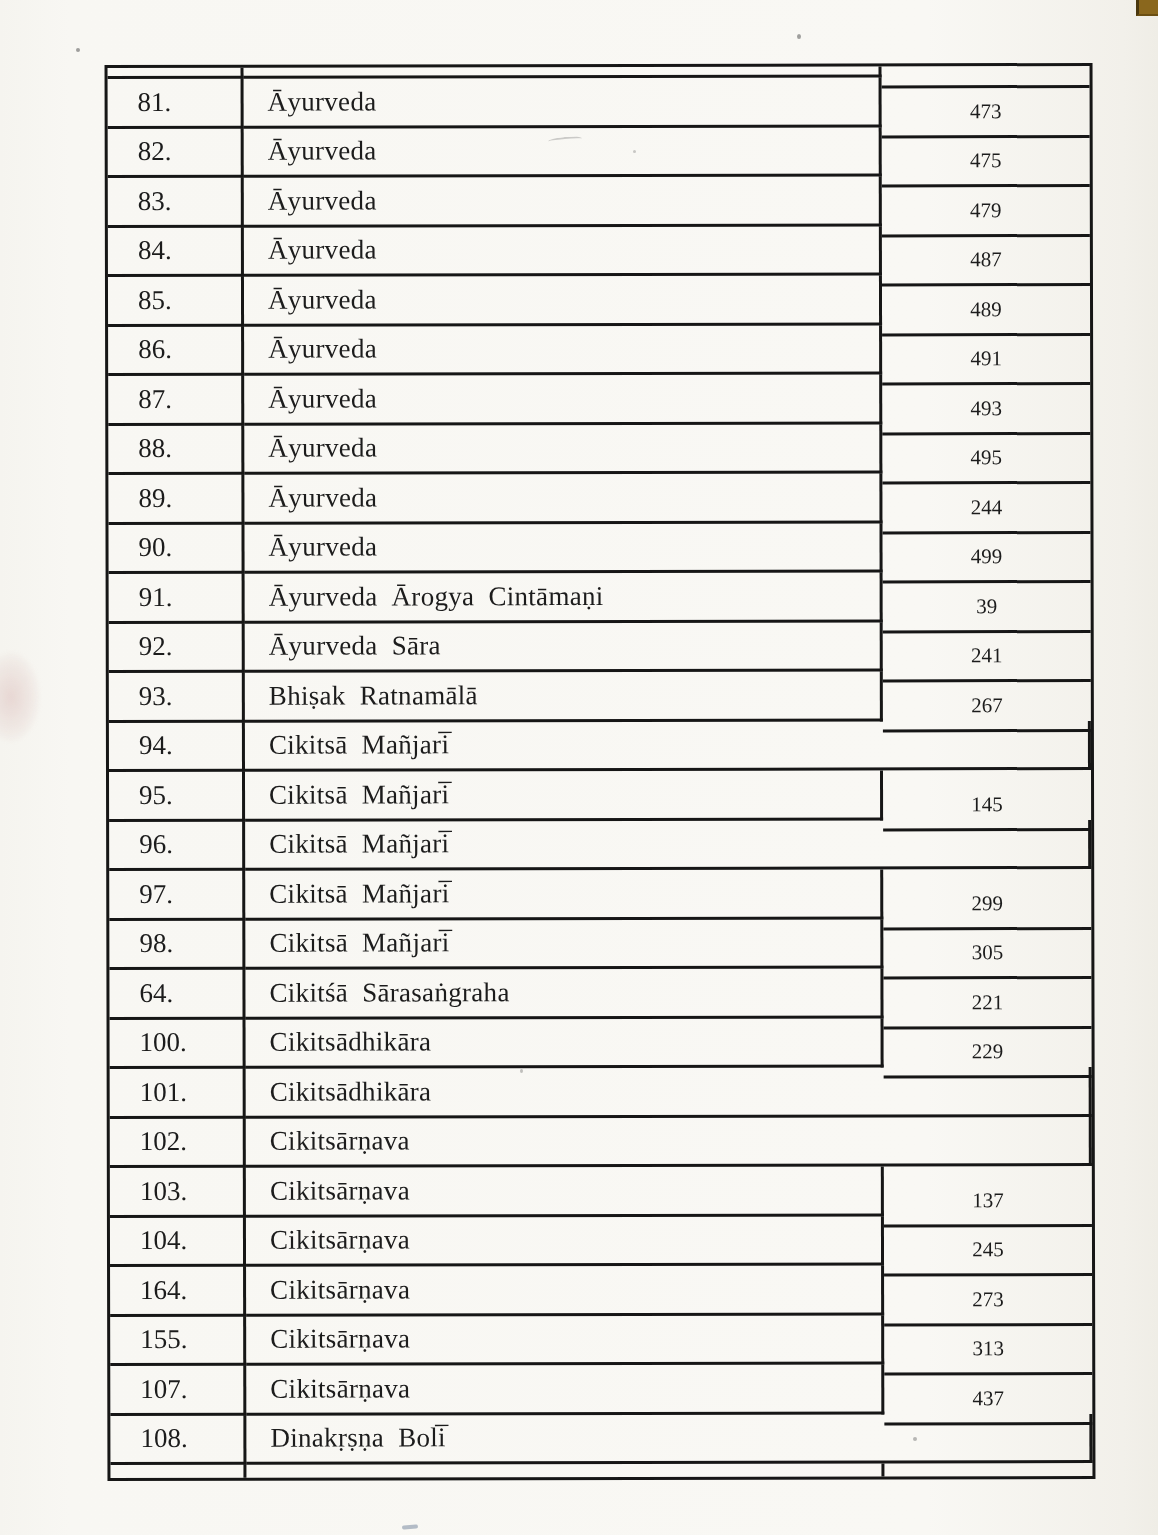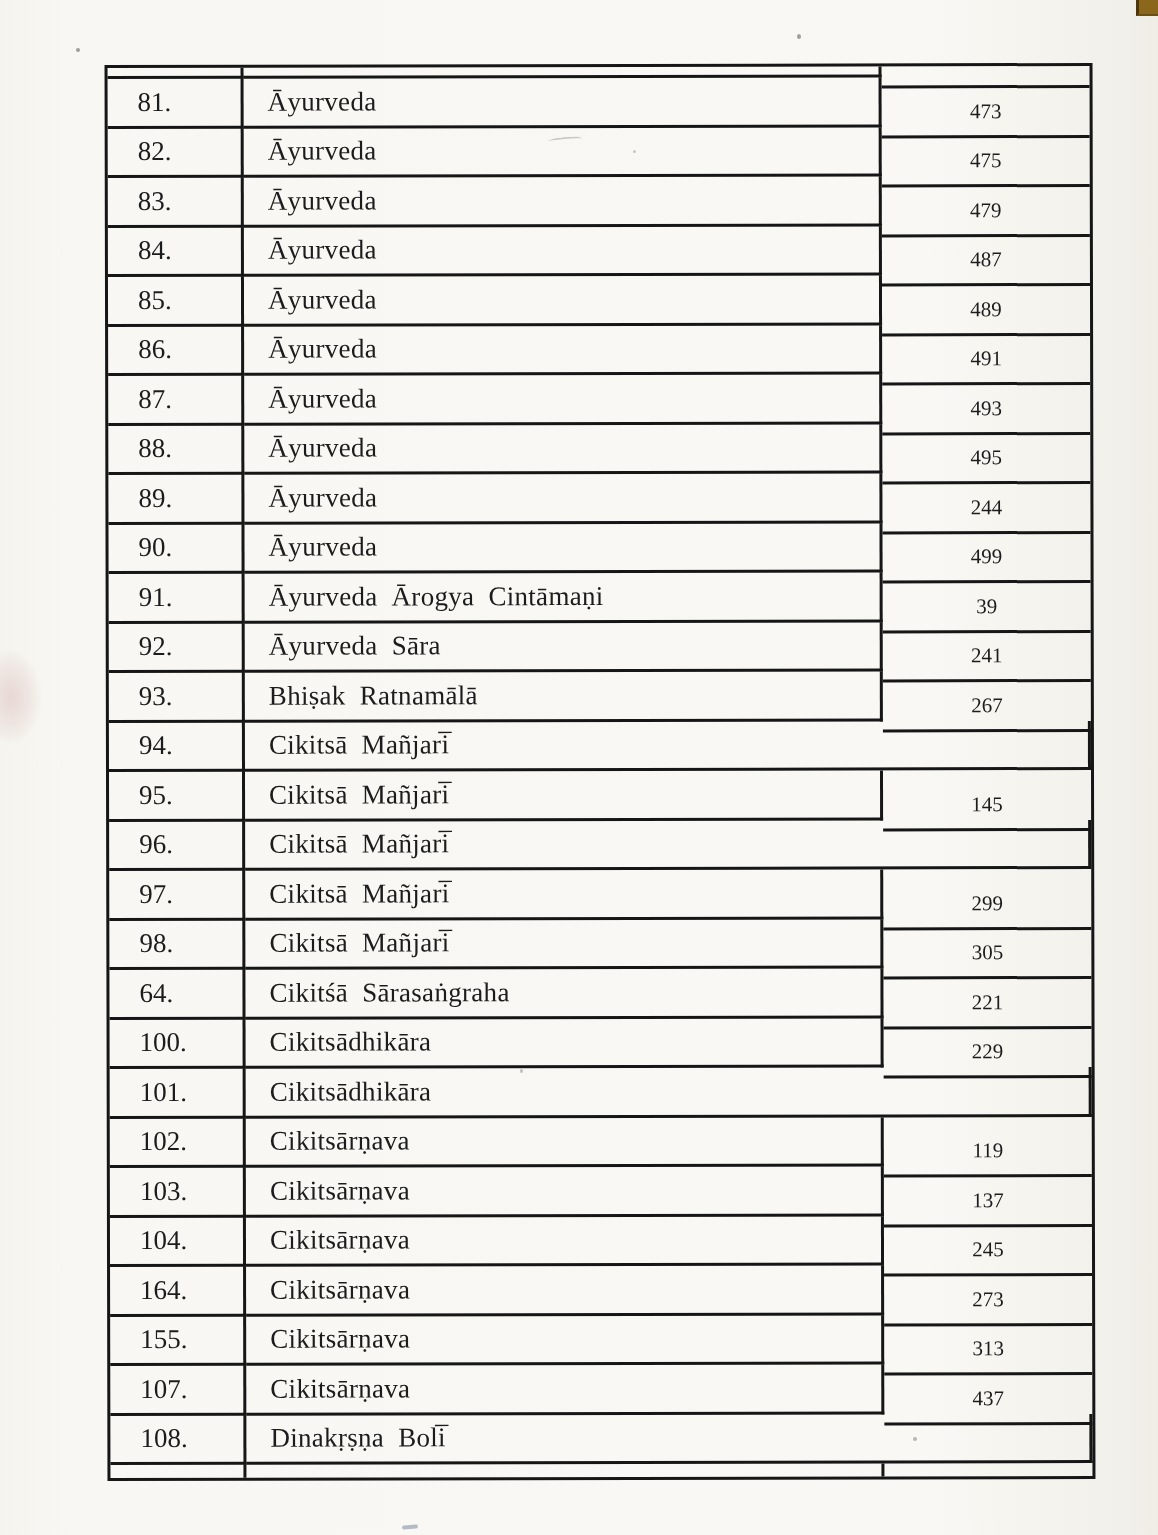--- a/index.html
+++ b/index.html
@@ -216,21 +216,20 @@
   </div>
 
   <div class="t-row data">
     <div class="cell no">101.</div>
     <div class="cell title">Cikitsādhikāra</div>
   </div>
 
   <div class="t-row data">
     <div class="cell no">102.</div>
     <div class="cell title">Cikitsārṇava</div>
-    <div class="cell page">119</div>
   </div>
 
   <div class="t-row data">
     <div class="cell no">103.</div>
     <div class="cell title">Cikitsārṇava</div>
     <div class="cell page">137</div>
   </div>
 
   <div class="t-row data">
     <div class="cell no">104.</div>

